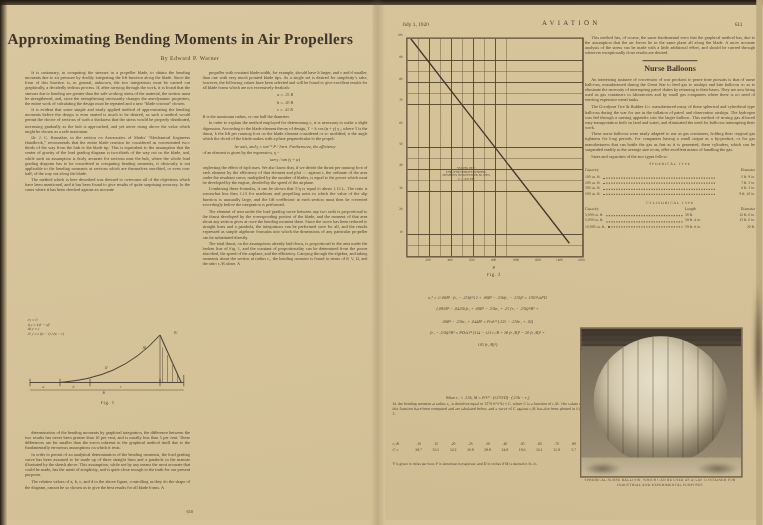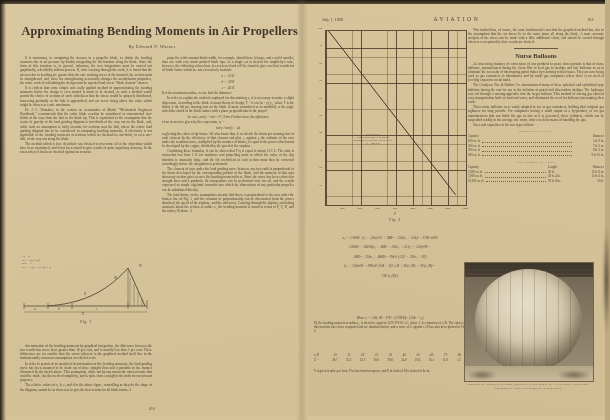--- a/index.html
+++ b/index.html
@@ -15,21 +15,21 @@
   .edge-blob{right:0;top:225px;width:7px;height:110px;background:radial-gradient(closest-side,rgba(60,48,35,.85),rgba(60,48,35,0));filter:blur(1.5px);}
   .gutter{left:296px;top:0;width:12px;height:420px;background:linear-gradient(to right,rgba(110,92,64,0),rgba(110,92,64,.22),rgba(110,92,64,0));}
   .page{top:4px;height:412px;}
   #pageL{left:6px;width:292px;background:linear-gradient(170deg,#d9c7a0,#d2bf95);}
   #pageR{left:308px;width:298px;background:linear-gradient(190deg,#d8c59c,#d0bc92);}
   
   .g{font-size:3.45px;line-height:4.15px;text-align:justify;text-indent:5px;margin:0 0 1px 0;}
   .g.noind{text-indent:0;}
   .eqline{font-size:3.4px;line-height:4.2px;text-align:center;font-style:italic;margin:1.5px 0;}
   
-  .titleL{left:0;top:20px;width:100%;text-align:right;font-size:12.2px;font-weight:bold;color:#40362a;letter-spacing:.2px;}
+  .titleL{left:0;top:20px;width:100%;text-align:left;font-size:12.2px;font-weight:bold;color:#40362a;letter-spacing:.2px;}
   .byline{left:0;top:40px;width:100%;text-align:center;font-size:4.6px;letter-spacing:.4px;}
   .colL1{left:14px;top:52px;width:132px;height:196px;overflow:hidden;}
   .figwrap{left:14px;top:250px;width:132px;}
   .figeqs{left:2px;top:1px;width:70px;font-size:2.9px;line-height:3.7px;font-style:italic;}
   .figcap{text-align:center;font-size:3.8px;margin-top:2px;letter-spacing:.4px;}
   .colL1b{left:14px;top:340px;width:132px;height:62px;overflow:hidden;}
   .colL2{left:156px;top:52px;width:132px;height:350px;overflow:hidden;}
   .pagenoL{left:0;top:403px;width:100%;text-align:center;font-size:3.6px;}
   
   .hdr-date{left:14px;top:13px;font-size:4.3px;}

